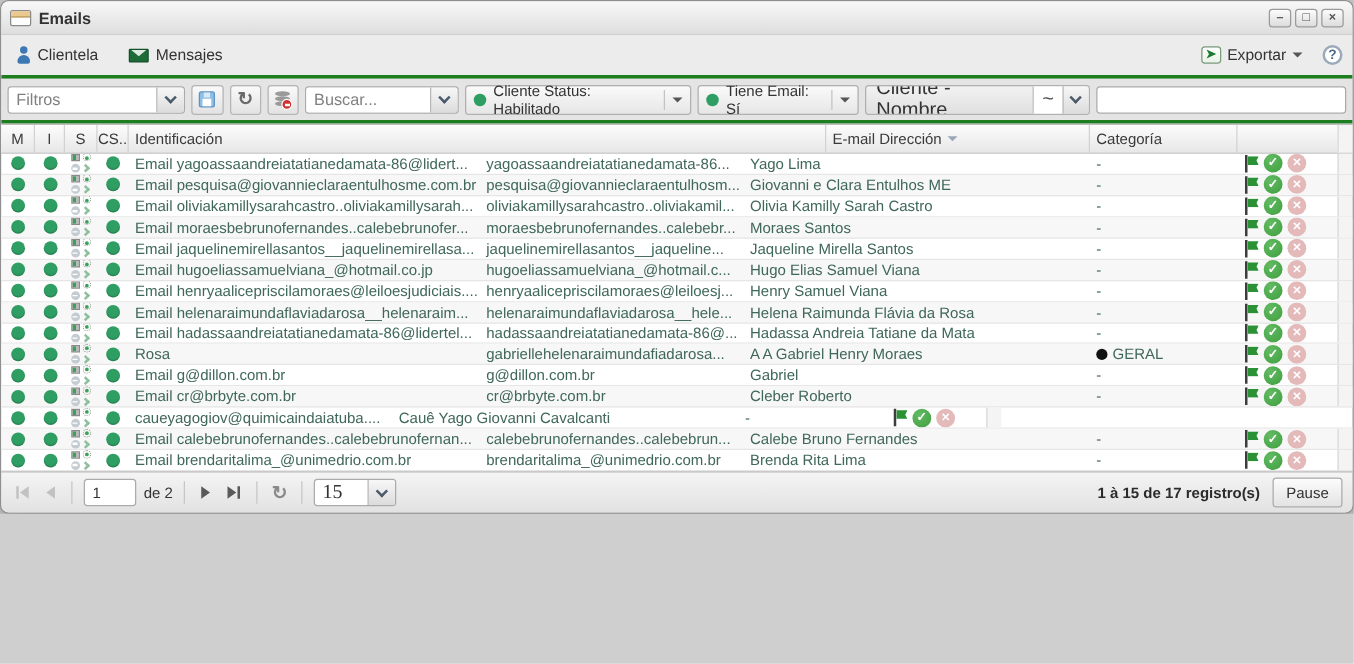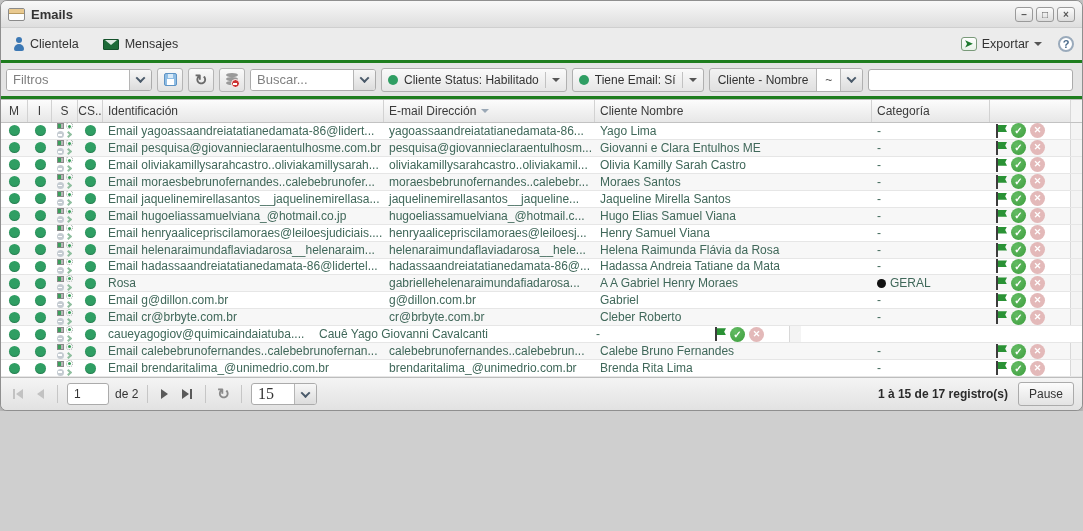--- a/index.html
+++ b/index.html
@@ -52,21 +52,21 @@
   .icon-refresh{font-size:15px;color:#6a6a6a;font-weight:bold;line-height:1;}
   .icon-db{width:13px;height:13px;position:relative;}
   .icon-db::before{content:"";position:absolute;top:0;left:0;width:12px;height:4px;border-radius:50%;background:#9a9a9a;box-shadow:0 4px 0 #9a9a9a,0 8px 0 #9a9a9a;}
   .db-badge{position:absolute;right:-1px;bottom:-2px;width:9px;height:9px;border-radius:50%;background:#cc3333;border:1px solid #fff;}
   .db-badge::before{content:"";position:absolute;left:1.5px;top:3px;width:4px;height:1.5px;background:#fff;}
   .pill-btn{display:flex;align-items:center;height:24px;border:1px solid #b0b0b0;border-radius:3px;
     background:linear-gradient(#fafafa,#e6e6e6);padding:0 6px;gap:6px;font-size:12px;color:#333;}
   .gdot{width:10px;height:10px;border-radius:50%;background:#2f9e63;}
   .pill-sep{width:1px;height:16px;background:#c2c2c2;}
   .field-group{display:flex;align-items:center;height:24px;border:1px solid #b0b0b0;border-radius:3px;
-    background:linear-gradient(#f2f2f2,#e0e0e0);font-size:12px;color:#333;overflow:hidden;}
+    background:linear-gradient(#f2f2f2,#e0e0e0);font-size:16px;color:#333;overflow:hidden;}
   .field-group .fg-label{padding:0 8px;}
   .fg-op{width:24px;height:100%;background:#fff;border-left:1px solid #b9b9b9;display:flex;align-items:center;justify-content:center;color:#555;}
   .fg-arrow{width:22px;height:100%;background:linear-gradient(#f7f7f7,#dcdcdc);border-left:1px solid #b9b9b9;display:flex;align-items:center;justify-content:center;}
   .free-input{height:22px;width:205px;border:1px solid #ababab;border-radius:3px;padding:0 6px;font-size:12px;color:#444;outline:none;font-family:inherit;}
   
   .grid{flex:1;display:flex;flex-direction:column;background:#fff;border-top:1px solid #bdbdbd;min-height:0;}
   .ghead{display:flex;height:23px;background:linear-gradient(#fcfcfc,#e7e7e7);border-bottom:1px solid #c2c2c2;
     font-size:12px;color:#3a3a3a;align-items:center;flex:0 0 23px;}
   .ghead .hc{height:100%;display:flex;align-items:center;padding:0 5px;border-right:1px solid #d2d2d2;white-space:nowrap;overflow:hidden;}
   .gbody{flex:1;display:flex;flex-direction:column;min-height:0;}
@@ -208,21 +208,20 @@
       <div class="hc c-i">I</div>
       <div class="hc c-s">S</div>
       <div class="hc c-cs">CS..</div>
       <div class="hc c-ident">
         <span>Identificación</span>
       </div>
       <div class="hc c-email">
         <span>E-mail Dirección</span>
         <span class="sort-arrow"></span>
       </div>
-      <div class="hc c-cliente">Cliente Nombre</div>
       <div class="hc c-cat">Categoría</div>
       <div class="hc c-act" style="border-right:none;"></div>
       <div class="c-sb" style="height:100%;"></div>
     </div>
     <div class="gbody" id="grid-body">
         <div class="grow">
       <div class="cell c-m">
             <span class="dot-green"></span>
           </div>
       <div class="cell c-i">

